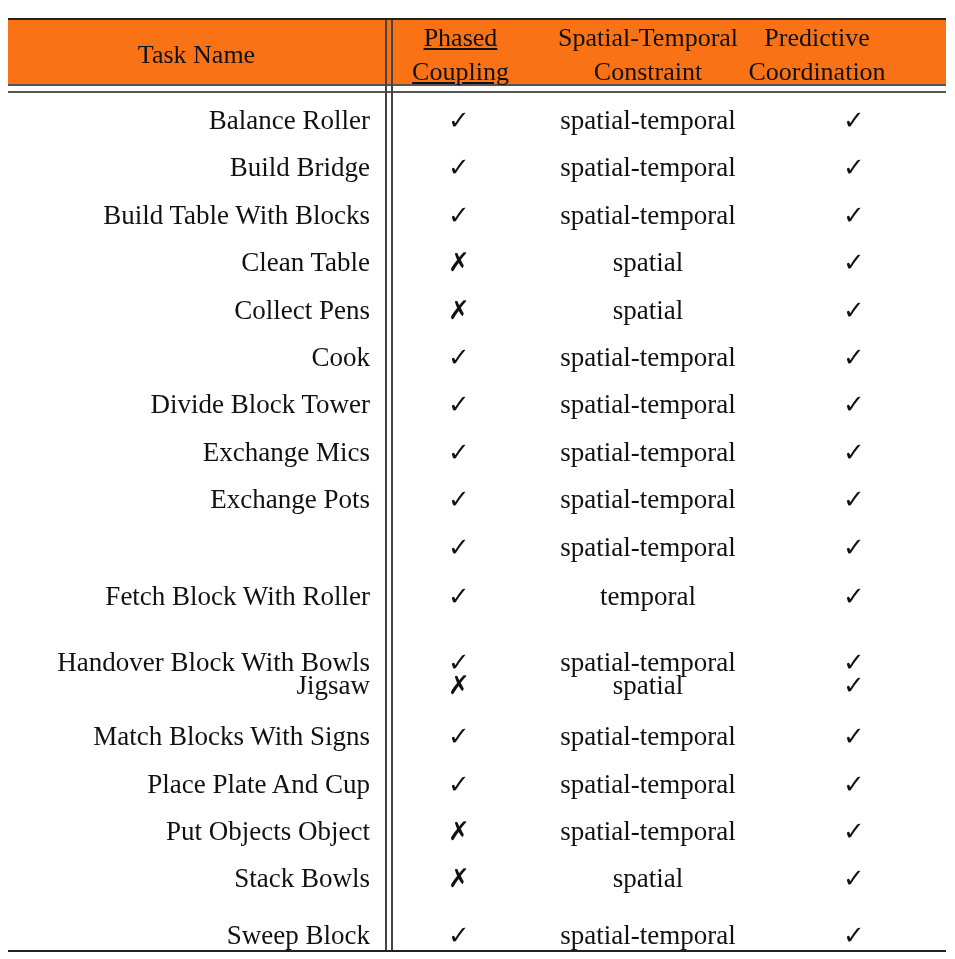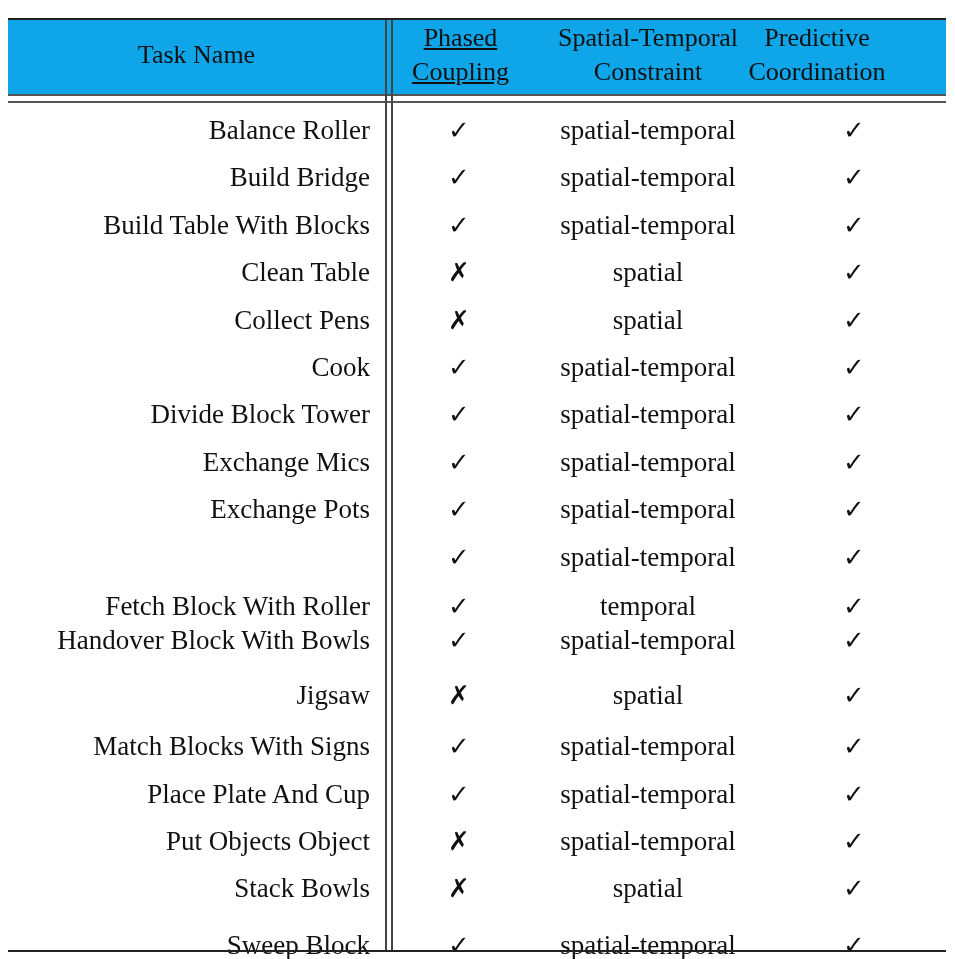--- a/index.html
+++ b/index.html
@@ -1,20 +1,20 @@
 <!DOCTYPE html>
 <html><head>
 <meta charset="utf-8">
 <style>
   html, body { margin: 0; padding: 0; background: #ffffff; }
   body { width: 955px; height: 959px; position: relative; overflow: hidden;
          font-family: "Liberation Serif", "DejaVu Serif", serif; color: #111; }
   .tbl { position: absolute; left: 8px; top: 18px; width: 938px; }
   .top-rule { height: 2px; background: #222; }
-  .header { position: relative; height: 74px; background: #0ea5e9; display: flex; }
+  .header { position: relative; height: 64px; background: #f97316; display: flex; }
   .hcell { position: absolute; top: 0; height: 70px; display: flex; flex-direction: column;
            align-items: center; justify-content: center; font-size: 26px; line-height: 34px; text-align: center; }
   .mid-rule { height: 2px; background: #555; }
   .gap { height: 5px; background: #fff; }
   .body { position: relative; height: 854px; }
   .row { position: absolute; left: 0; width: 938px; height: 47px; }
   .cell { position: absolute; top: 0; height: 47px; line-height: 47px; font-size: 27px; white-space: nowrap; }
   .c-name { left: 0; width: 362px; text-align: right; }
   .c-phase { left: 415px; width: 72px; text-align: center; font-family: "DejaVu Sans", sans-serif; font-size: 26px; font-style: italic; }
   .c-const { left: 520px; width: 240px; text-align: center; }
@@ -107,21 +107,21 @@
         <div class="cell c-phase">✓</div>
         <div class="cell c-const">spatial-temporal</div>
         <div class="cell c-pred">✓</div>
       </div>
       <div class="row" style="top: 480px;">
         <div class="cell c-name">Fetch Block With Roller</div>
         <div class="cell c-phase">✓</div>
         <div class="cell c-const">temporal</div>
         <div class="cell c-pred">✓</div>
       </div>
-      <div class="row" style="top: 514px;">
+      <div class="row" style="top: 546px;">
         <div class="cell c-name">Handover Block With Bowls</div>
         <div class="cell c-phase">✓</div>
         <div class="cell c-const">spatial-temporal</div>
         <div class="cell c-pred">✓</div>
       </div>
       <div class="row" style="top: 569px;">
         <div class="cell c-name">Jigsaw</div>
         <div class="cell c-phase">✗</div>
         <div class="cell c-const">spatial</div>
         <div class="cell c-pred">✓</div>

